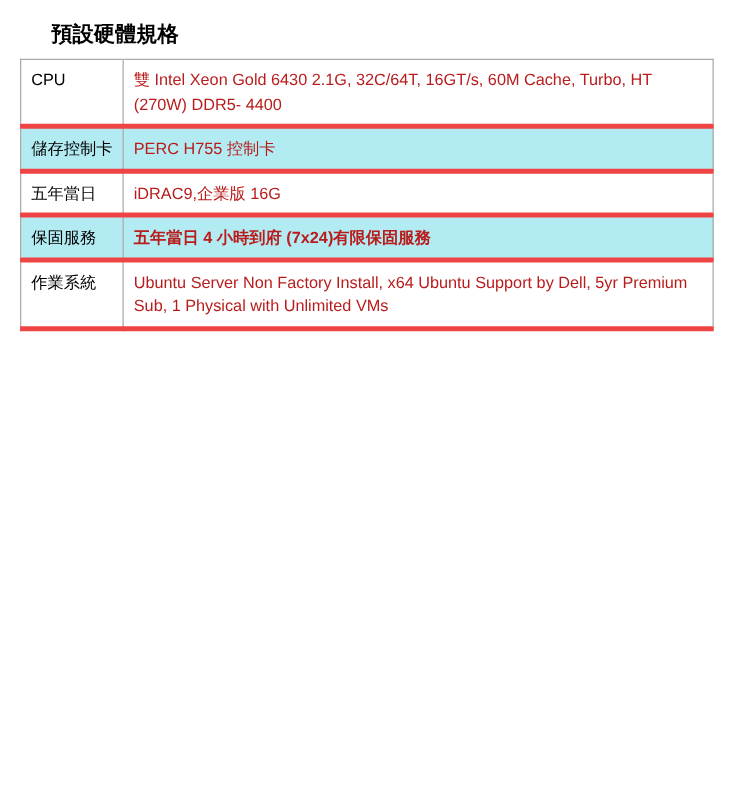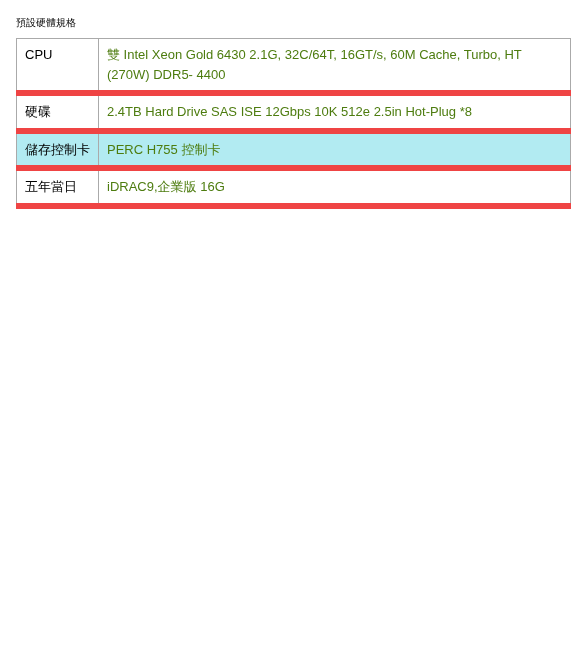--- a/index.html
+++ b/index.html
@@ -9,51 +9,52 @@
     }
     body {
       font-family: Arial, "Microsoft JhengHei", "微軟正黑體", sans-serif;
       font-size: 13px;
       background: #fff;
       padding: 16px;
       width: 587px;
       min-height: 647px;
     }
     .page-title {
-      font-size: 10px;
-      font-weight: normal;
+      font-size: 17px;
+      font-weight: bold;
       margin-bottom: 8px;
       color: #000;
+      margin-left: 25px;
     }
     table {
       width: 100%;
       border-collapse: collapse;
       border: 1px solid #aaa;
     }
     tr {
-      border-bottom: 6px solid #ef4444;
+      border-bottom: 4px solid #ef4444;
     }
     td {
       padding: 6px 8px;
       vertical-align: top;
       border-right: 1px solid #aaa;
       line-height: 1.5;
     }
     td:last-child {
       border-right: none;
     }
     .label-cell {
       width: 80px;
       min-width: 70px;
       font-weight: normal;
       white-space: nowrap;
       color: #000;
     }
     .value-cell {
-      color: #4d7c0f;
+      color: #b91c1c;
       margin-left: 24px;
     }
     tr.highlight-row {
       background-color: #b2ebf2;
     }
     tr.highlight-row .label-cell,
     tr.highlight-row .value-cell {
       background-color: #b2ebf2;
     }
     tr.bold-row .value-cell {
@@ -67,26 +68,30 @@
 <body>
 
 <div class="page-title">預設硬體規格</div>
 
 <table>
   <tbody id="table-body">
   <tr class="normal-row">
         <td class="label-cell">CPU</td>
         <td class="value-cell">雙 Intel Xeon Gold 6430 2.1G, 32C/64T, 16GT/s, 60M Cache, Turbo, HT (270W) DDR5- 4400</td>
       </tr>
-      <tr class="normal-row">
-        <td class="label-cell">硬碟</td>
-        <td class="value-cell">2.4TB Hard Drive SAS ISE 12Gbps 10K 512e 2.5in Hot-Plug *8</td>
-      </tr>
       <tr class="highlight-row">
         <td class="label-cell">儲存控制卡</td>
         <td class="value-cell">PERC H755 控制卡</td>
       </tr>
       <tr class="normal-row">
         <td class="label-cell">五年當日</td>
         <td class="value-cell">iDRAC9,企業版 16G</td>
       </tr>
+      <tr class="highlight-row bold-row">
+        <td class="label-cell">保固服務</td>
+        <td class="value-cell">五年當日 4 小時到府 (7x24)有限保固服務</td>
+      </tr>
+      <tr class="normal-row">
+        <td class="label-cell">作業系統</td>
+        <td class="value-cell">Ubuntu Server Non Factory Install, x64 Ubuntu Support by Dell, 5yr Premium Sub, 1 Physical with Unlimited VMs</td>
+      </tr>
     </tbody>
 </table>
 
 </body></html>

